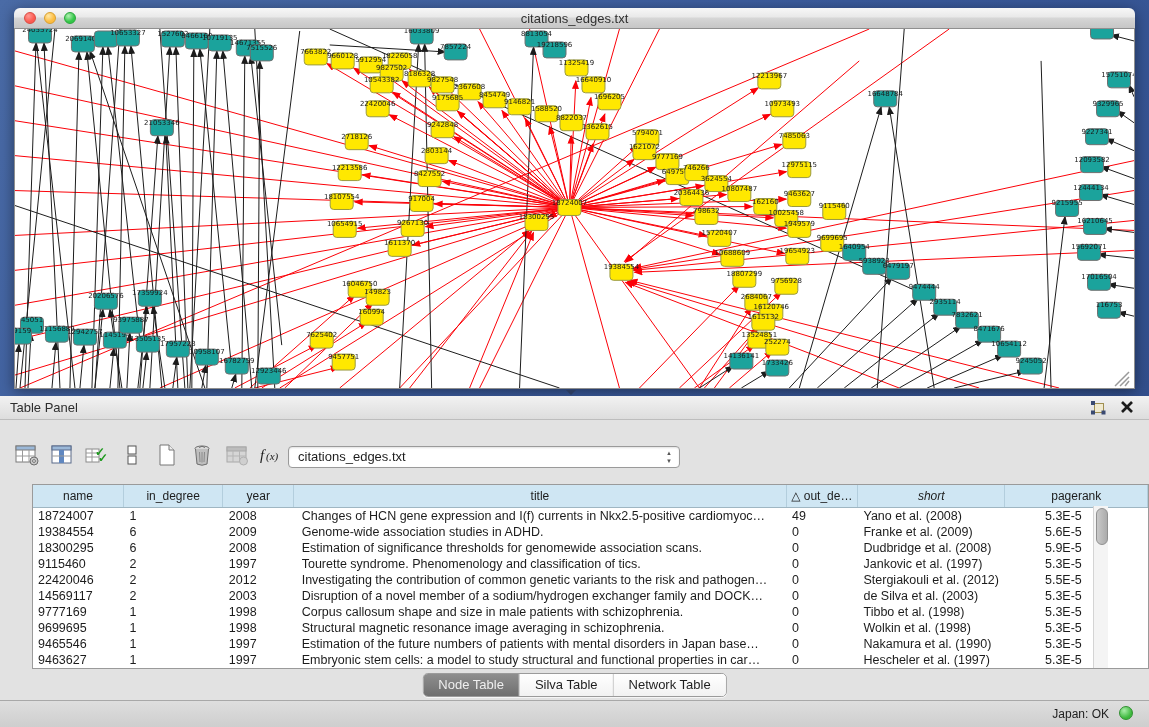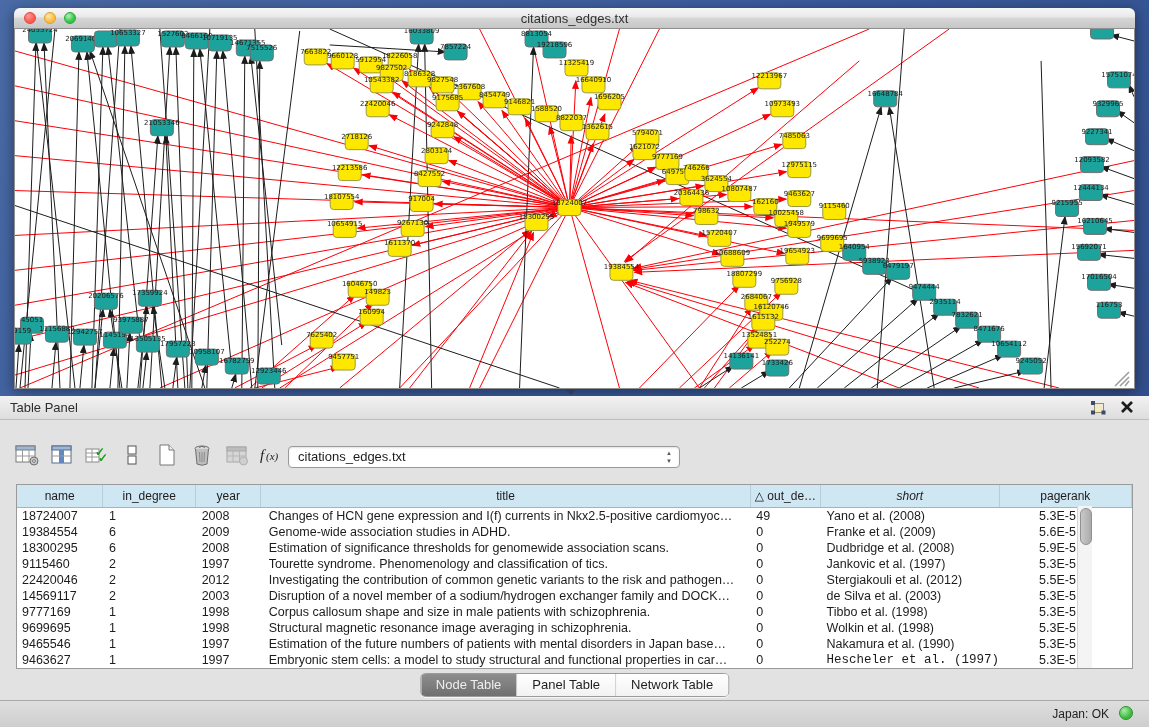--- a/index.html
+++ b/index.html
@@ -23,21 +23,21 @@
   #panel-header{position:absolute;left:0;top:0;width:100%;height:24px;background:linear-gradient(#f2f2f2,#dddddd);border-bottom:1px solid #bdbdbd;box-sizing:border-box;}
   #panel-title{position:absolute;left:10px;top:4px;font-size:13px;color:#2e2e2e;}
   #panel-float{position:absolute;right:42px;top:4px;width:18px;height:16px;cursor:pointer;}
   #panel-close{position:absolute;right:14px;top:3px;width:16px;height:16px;cursor:pointer;}
   
   #toolbar{position:absolute;left:14px;top:44px;height:30px;display:flex;align-items:center;gap:9px;}
   .tb-icon{width:26px;height:26px;display:flex;align-items:center;justify-content:center;}
   #table-select{position:absolute;left:288px;top:50px;width:392px;height:22px;background:#ffffff;border:1px solid #9a9a9a;border-radius:4px;box-sizing:border-box;font-size:13px;color:#1d1d1d;line-height:20px;padding-left:9px;box-shadow:inset 0 1px 2px rgba(0,0,0,.12);}
   #select-arrows{position:absolute;right:7px;top:2px;font-size:6px;line-height:8px;color:#555;text-align:center;}
   
-  #table-box{position:absolute;left:16px;top:88px;width:1117px;height:185px;background:#ffffff;border:1px solid #9a9a9a;box-sizing:border-box;overflow:hidden;}
+  #table-box{position:absolute;left:32px;top:88px;width:1117px;height:185px;background:#ffffff;border:1px solid #9a9a9a;box-sizing:border-box;overflow:hidden;}
   table{border-collapse:collapse;table-layout:fixed;}
   th{height:20px;background:#cfe6f3;border-right:1px solid #b3cedd;border-bottom:1px solid #9fb6c2;font-weight:normal;font-size:12px;color:#1c1c1c;text-align:center;overflow:hidden;white-space:nowrap;}
   td{height:16px;font-size:12.5px;color:#1c1c1c;padding:0 0 0 6px;overflow:hidden;white-space:nowrap;}
   td.c-name{padding-left:5px;}
   td.c-title{padding-left:8px;}
   td.c-pagerank{padding-left:40px;}
   #vscroll{position:absolute;left:1060px;top:21px;width:14px;height:163px;background:#f4f4f4;border-left:1px solid #d4d4d4;}
   #vthumb{position:absolute;left:1.5px;top:2px;width:10px;height:35px;background:linear-gradient(90deg,#c9c9c9,#ababab);border:1px solid #909090;border-radius:6px;}
   
   #tabs{position:absolute;left:50%;top:277px;transform:translateX(-50%);display:inline-flex;border:1px solid #9b9b9b;border-radius:5px;overflow:hidden;background:#ffffff;box-shadow:0 1px 0 rgba(255,255,255,.7);}
@@ -899,33 +899,33 @@
             <td class="c-out_degree" style="width: 66px;">0</td>
             <td class="c-short" style="width: 142px;">Nakamura et al. (1990)</td>
             <td class="c-pagerank" style="width: 108px;">5.3E-5</td>
           </tr>
           <tr>
             <td class="c-name" style="width: 88px;">9463627</td>
             <td class="c-in_degree" style="width: 97px;">1</td>
             <td class="c-year" style="width: 68px;">1997</td>
             <td class="c-title" style="width: 486px;">Embryonic stem cells: a model to study structural and functional properties in car…</td>
             <td class="c-out_degree" style="width: 66px;">0</td>
-            <td class="c-short" style="width: 142px; font-family: Liberation Mono, monospace;">Hescheler et al. (1997)</td>
+            <td class="c-short" style="width: 142px;">Hescheler et al. (1997)</td>
             <td class="c-pagerank" style="width: 108px;">5.3E-5</td>
           </tr>
         </tbody>
     </table>
     <div id="vscroll">
       <div id="vthumb"></div>
     </div>
   </div>
 
   <div id="tabs">
       <div class="tab active">Node Table</div>
-      <div class="tab">Panel Table</div>
+      <div class="tab">Silva Table</div>
       <div class="tab">Network Table</div>
     </div>
 </div>
 
 <div id="statusbar">
   <span id="memory-label">Japan: OK</span>
   <span id="memory-dot"></span>
 </div>
 
 </body></html>

